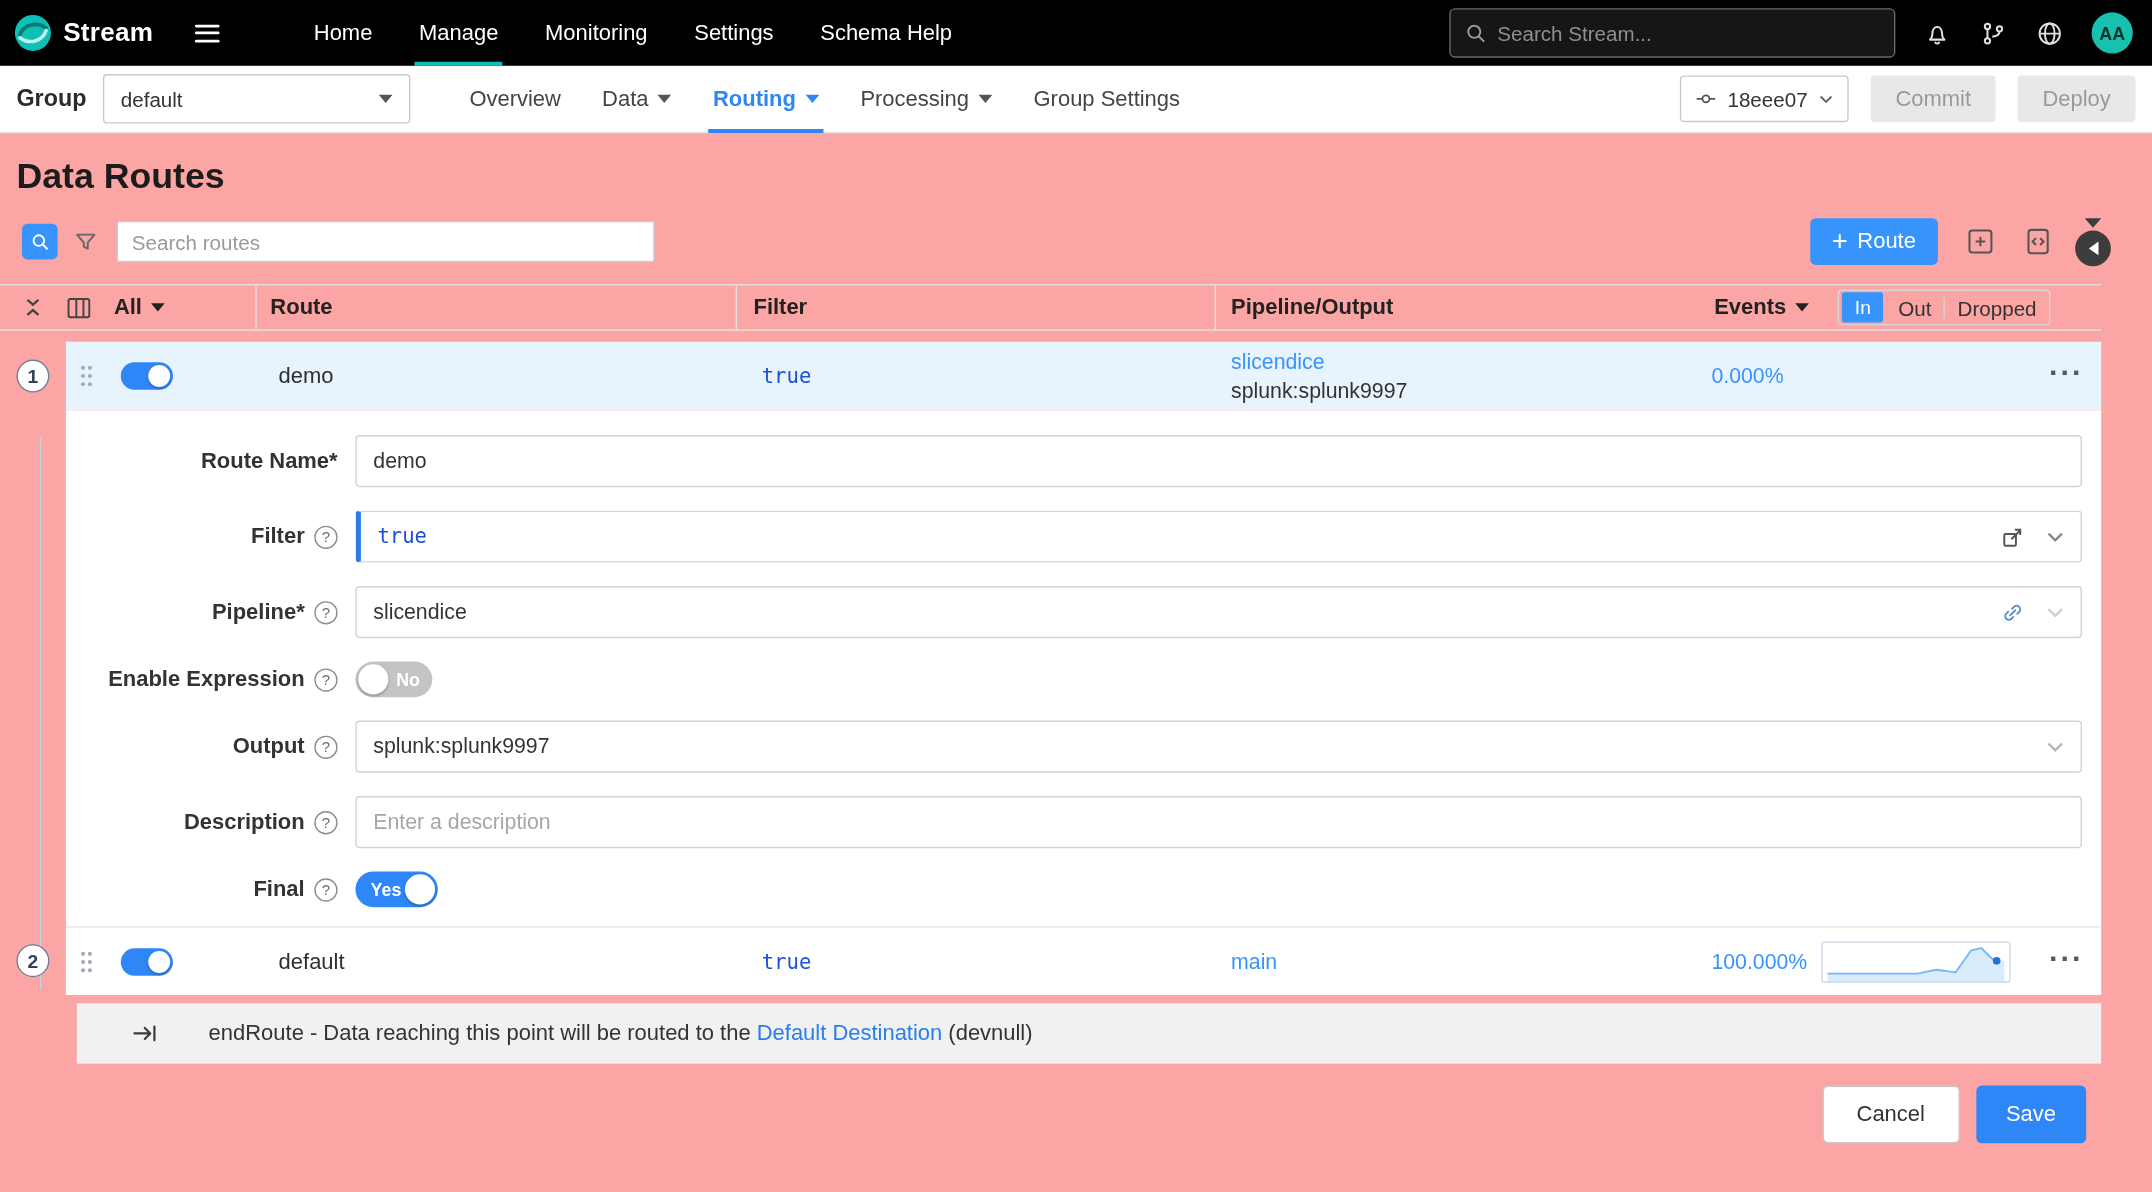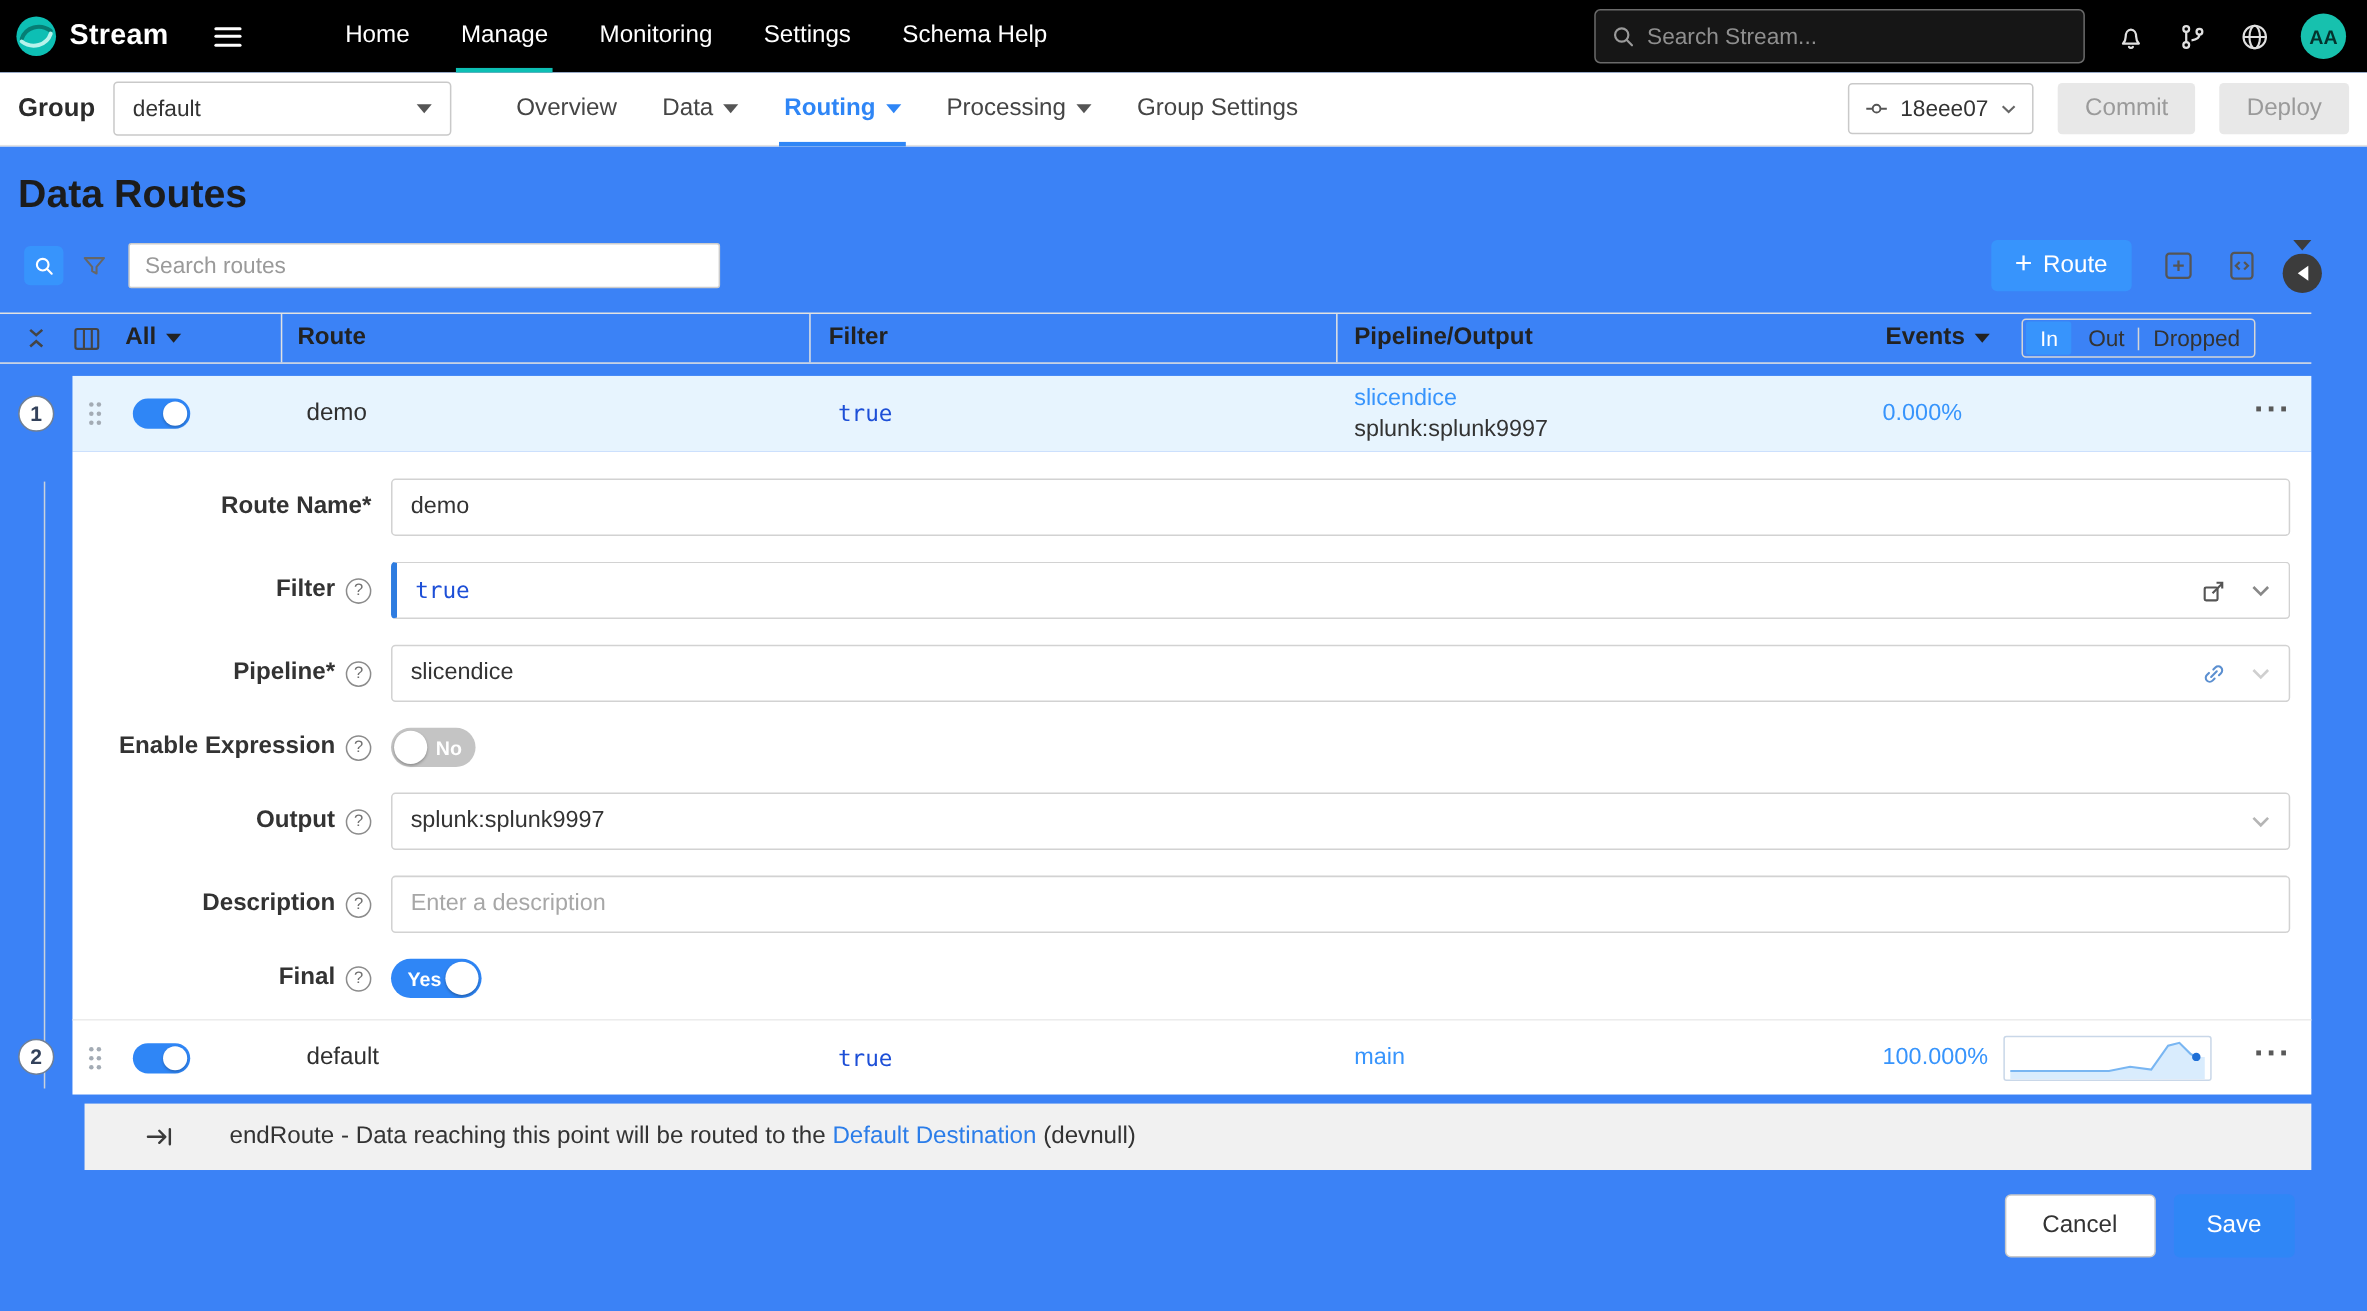--- a/index.html
+++ b/index.html
@@ -1,18 +1,18 @@
 <!DOCTYPE html>
 <html><head>
 <meta charset="utf-8">
 <style>
   *{box-sizing:border-box;margin:0;padding:0}
   html,body{background:#fff}
   body{font-family:"Liberation Sans",sans-serif}
-  .viewport{width:2152px;height:1192px;overflow:hidden;background:#3b82f6;position:relative}
+  .viewport{width:2152px;height:1192px;overflow:hidden;background:#fca5a5;position:relative}
   .stage{width:1568px;height:869px;transform:scale(1.372449);transform-origin:0 0}
 
   
   .topnav{height:48px;background:#000;display:flex;align-items:center;color:#fff}
   .logo-wrap{display:flex;align-items:center;margin-left:10px;gap:8px}
   .brand{font-size:19px;font-weight:700;letter-spacing:.2px}
   .burger{margin-left:26px;cursor:pointer;padding:4px}
   .burger i{display:block;width:18px;height:2px;background:#fff;margin:3.5px 0;border-radius:1px}
   .mainmenu{display:flex;height:48px;margin-left:48px}
   .mainmenu .nav-item{display:flex;align-items:center;padding:0 17px;font-size:16px;color:#fff;cursor:pointer;position:relative}

